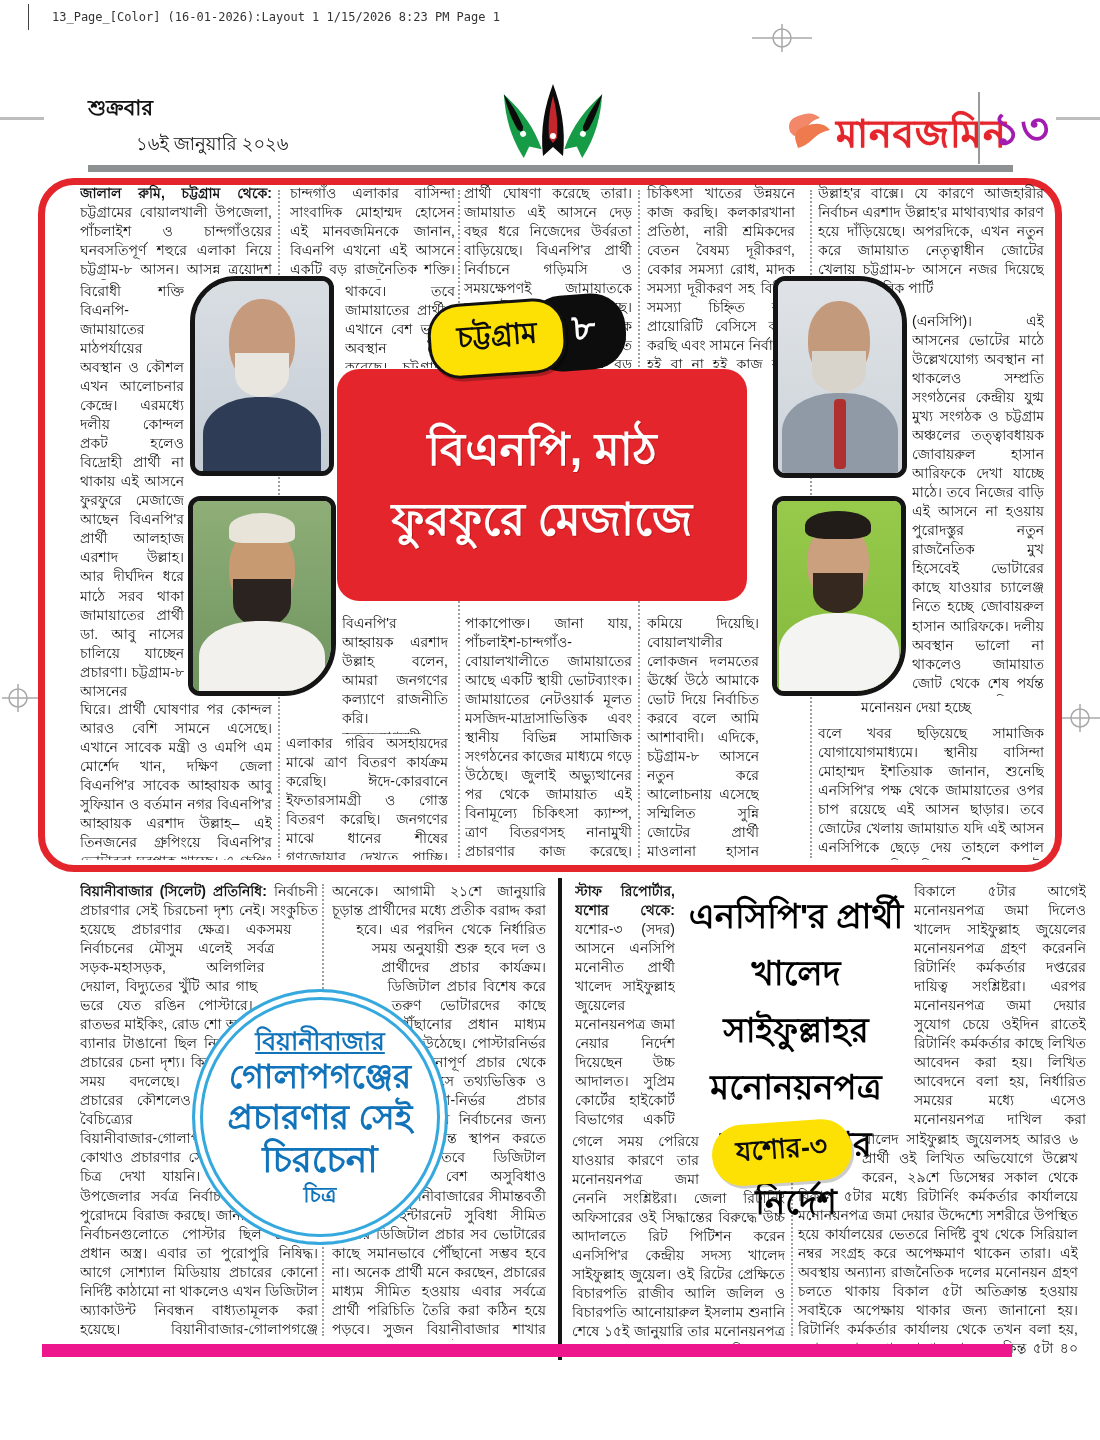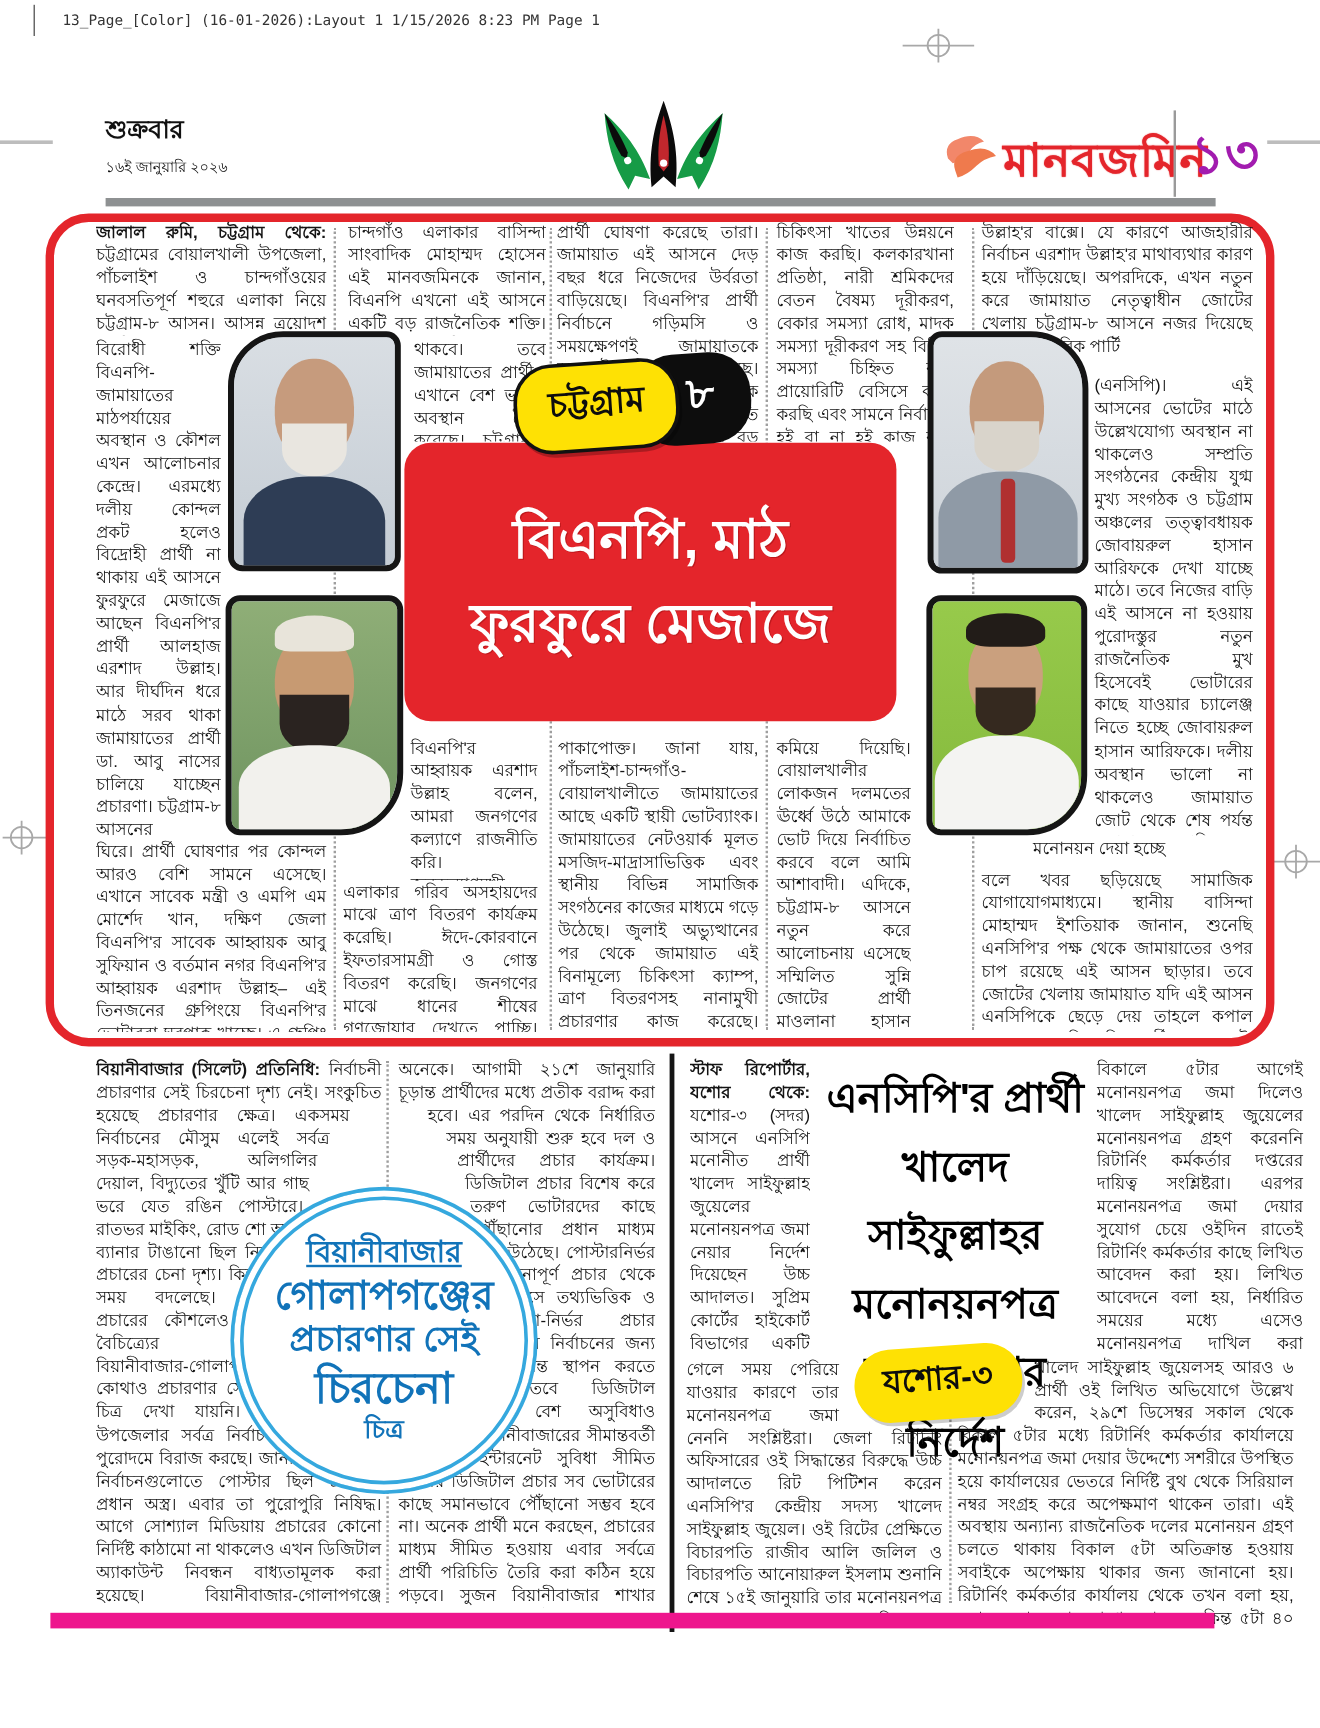--- a/index.html
+++ b/index.html
@@ -8,21 +8,21 @@
   .abs{position:absolute;}
   
   .t{font-size:14px;line-height:1.36;text-align:justify;color:#141414;overflow:hidden;}
   .t b{font-weight:700;}
   
   .printline{font-family:"DejaVu Sans Mono","Liberation Mono",monospace;font-size:12px;color:#333;}
   .vtick{width:1px;background:#444;}
   .edge-tick{height:3px;background:#bdbdbd;}
   
   .day{font-weight:700;font-size:21px;}
-  .date{font-size:12px;margin-top:6px;}
+  .date{font-size:18px;margin-top:6px;margin-left:48px;}
   .brand{color:#e4252b;font-weight:800;font-size:38px;letter-spacing:1px;text-shadow:0 0 1px #e4252b;}
   .pagenum{font-weight:800;font-size:44px;color:#a21caf;}
   .graybar{background:#8e9192;height:7px;}
   .brandline{width:2px;background:#9a9a9a;}
   
   .redframe{border:7px solid #e4252b;border-radius:36px;}
   .redbox{background:#e4252b;border-radius:22px;display:flex;flex-direction:column;justify-content:center;
           align-items:center;text-align:center;}
   .redbox span{color:#fff;font-weight:900;font-size:45px;line-height:1.55;text-shadow:1px 1px 0 rgba(120,0,0,.35);white-space:nowrap;}
   
@@ -40,21 +40,21 @@
   .photo{border:5px solid #151515;overflow:hidden;background:#cfd6dd;}
   .ph-bg{position:absolute;inset:0;}
   .ph-head{position:absolute;border-radius:48% 48% 44% 44%;background:#caa286;}
   .ph-beard{position:absolute;border-radius:0 0 50% 50%;}
   .ph-body{position:absolute;border-radius:46% 46% 0 0;}
   
   .badge{border-radius:50%;background:#fff;border:3px solid #35a8de;
          box-shadow:inset 0 0 0 5px #fff, inset 0 0 0 8px #35a8de;
          display:flex;flex-direction:column;justify-content:center;align-items:center;text-align:center;z-index:5;}
   .badge span{color:#1173b9;font-weight:800;line-height:1.22;display:block;}
-  .bl0{font-size:25px;text-decoration:underline;} .bl1{font-size:33px;} .bl2{font-size:29px;} .bl3{font-size:36px;} .bl4{font-size:21px;}
+  .bl0{font-size:25px;text-decoration:underline;} .bl1{font-size:33px;} .bl2{font-size:34px;} .bl3{font-size:36px;} .bl4{font-size:21px;}
   
   .jhead{font-weight:900;font-size:34px;line-height:1.68;color:#000;text-align:center;}
   .pinkbar{background:#ee168d;}
   
   .sp-circle-r{float:right;width:134px;height:264px;margin-top:100px;shape-outside:ellipse(70px 135px at 100% 50%);}
   .sp-circle-l{float:left;width:122px;height:262px;margin-top:100px;shape-outside:ellipse(64px 134px at 0% 50%);}
   .sp-pill-r{float:right;width:86px;height:52px;}
   .sp-pill-l{float:left;width:64px;height:50px;}
   
   .cross{color:#9c9c9c;}

